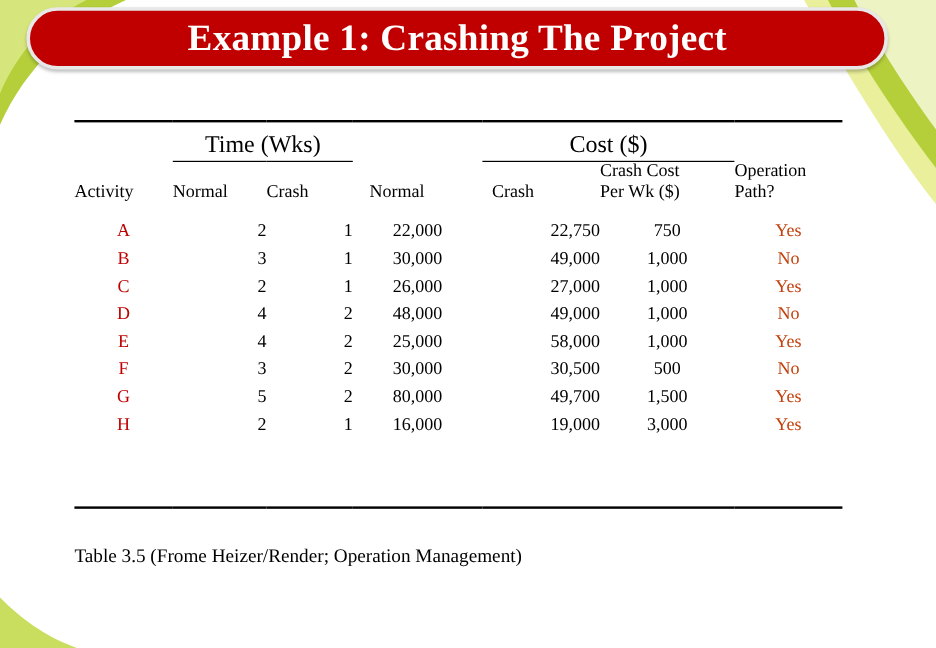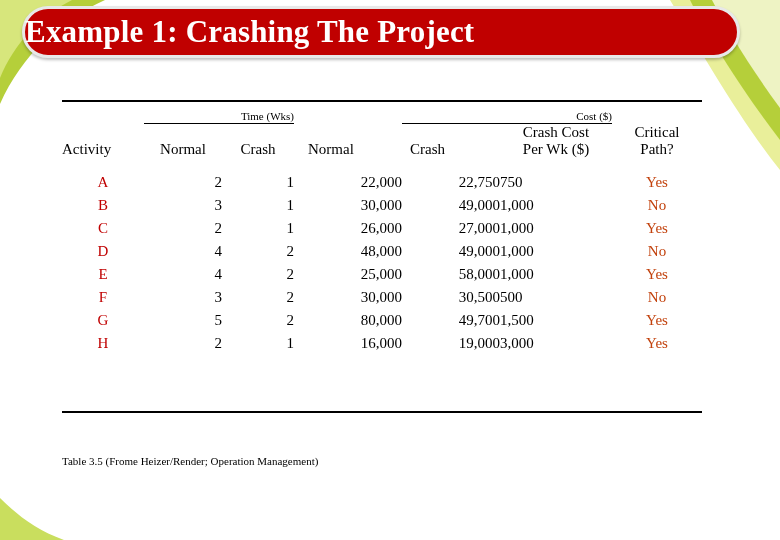--- a/index.html
+++ b/index.html
@@ -30,20 +30,21 @@
     left: 22px;
     top: 6px;
     width: 718px;
     height: 52px;
     background: #c00000;
     border: 3px solid #e8e8e8;
     border-radius: 26px;
     box-shadow: 0 2px 3px rgba(0,0,0,0.25);
     display: flex;
     align-items: center;
+    justify-content: center;
     box-sizing: border-box;
   }
   .title-text {
     color: #ffffff;
     font-family: "Liberation Serif", serif;
     font-size: 31px;
     font-weight: bold;
     letter-spacing: 0.2px;
     white-space: nowrap;
   }
@@ -71,86 +72,85 @@
     border-top: 2.5px solid #000000;
     height: 8px;
   }
   .rule-bottom td {
     border-bottom: 2.5px solid #000000;
     height: 2px;
   }
 
   
   .grp-label {
-    text-align: right;
-    font-size: 11px;
+    text-align: center;
+    font-size: 20px;
     font-weight: bold;
     padding-bottom: 2px;
   }
   .grp-underline td {
     height: 1px;
   }
   .grp-line {
     border-bottom: 1.6px solid #000000;
   }
 
   .colhead {
     font-weight: bold;
     font-size: 15px;
     padding-top: 10px;
     padding-bottom: 10px;
     vertical-align: bottom;
-    text-align: center;
     line-height: 1.15;
   }
   .colhead.left { text-align: left; margin-left: 29px; }
 
   .spacer-row td { height: 12px; }
 
   td.act {
     color: #c00000;
     font-weight: bold;
     text-align: center;
     line-height: 1.54;
   }
   td.num-r {
     text-align: right;
     padding-right: 26px;
     line-height: 1.54;
   }
   td.cost {
-    text-align: right;
+    text-align: center;
     padding-left: 14px;
     line-height: 1.54;
   }
   td.cost2 {
     text-align: right;
     padding-left: 8px;
     line-height: 1.54;
   }
   td.crashcost {
-    text-align: left;
+    text-align: center;
     padding-right: 26px;
     line-height: 1.54;
   }
   td.crit {
     color: #c2410c;
     font-weight: bold;
     text-align: center;
     line-height: 1.54;
   }
 
   .tail-space td { height: 54px; }
 
   .caption {
     position: absolute;
     left: 62px;
     top: 455px;
     font-family: "Liberation Serif", serif;
-    font-size: 11px;
+    font-size: 16px;
     color: #000000;
   }
 </style>
 </head>
 <body>
 
 <svg class="deco deco-tl" viewBox="0 0 120 110" preserveAspectRatio="none">
   <path d="M0,0 L105,0 C60,20 22,55 0,104 Z" fill="#b5cf3a"></path>
   <path d="M0,0 L72,0 C40,16 14,44 0,78 Z" fill="#d7e67c"></path>
 </svg>
@@ -206,21 +206,21 @@
       <td class="colhead left">Activity</td>
       <td class="colhead">Normal</td>
       <td class="colhead">Crash</td>
       <td class="colhead" style="text-align:left;padding-left:14px">Normal</td>
       <td class="colhead" style="text-align:left;padding-left:8px">Crash</td>
       <td class="colhead">
         <span>Crash Cost</span><br>
         <span>Per Wk ($)</span>
       </td>
       <td class="colhead">
-        <span>Critical</span><br>
+        <span>Operation</span><br>
         <span>Path?</span>
       </td>
     </tr>
 
     <tr class="spacer-row">
           <td colspan="7"></td>
         </tr>
 
     </tbody>
       <tbody id="table-body">

